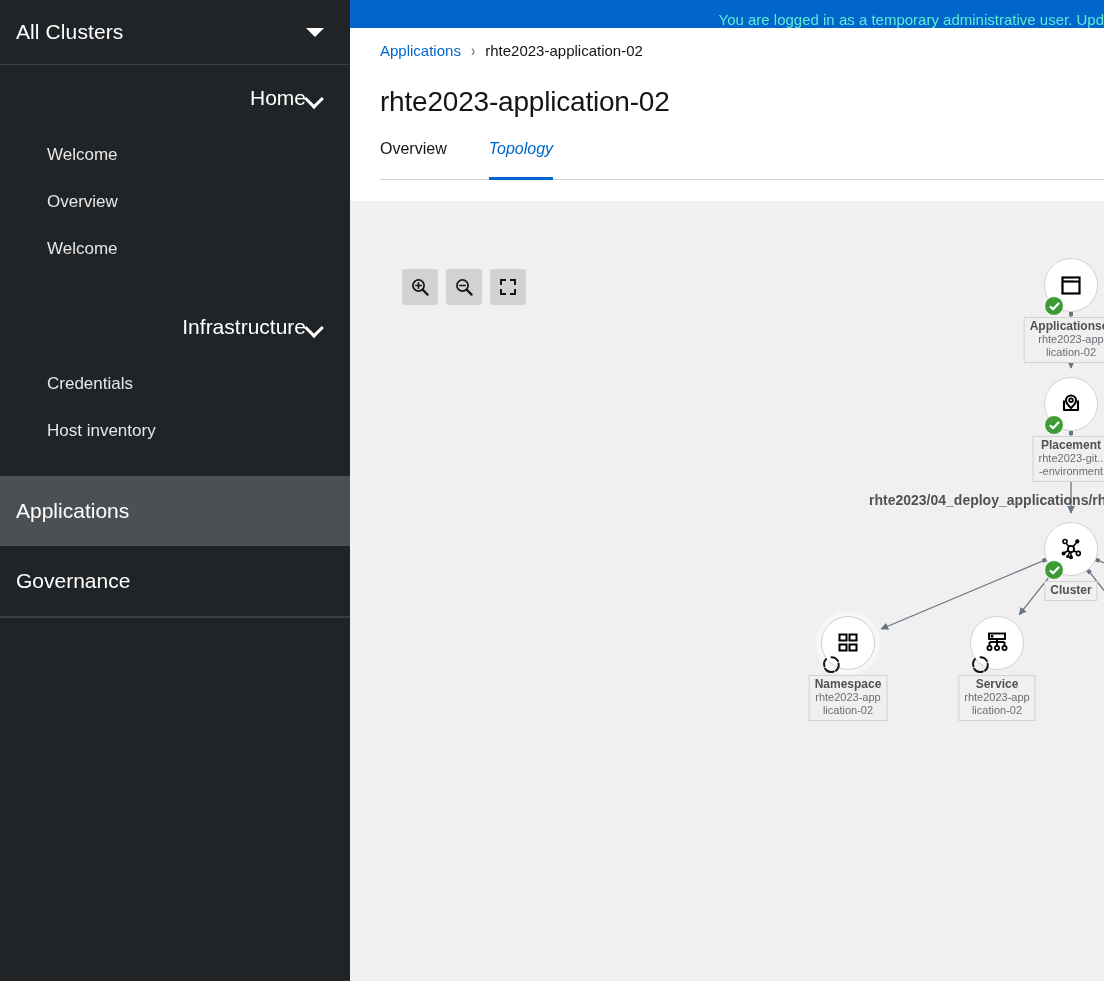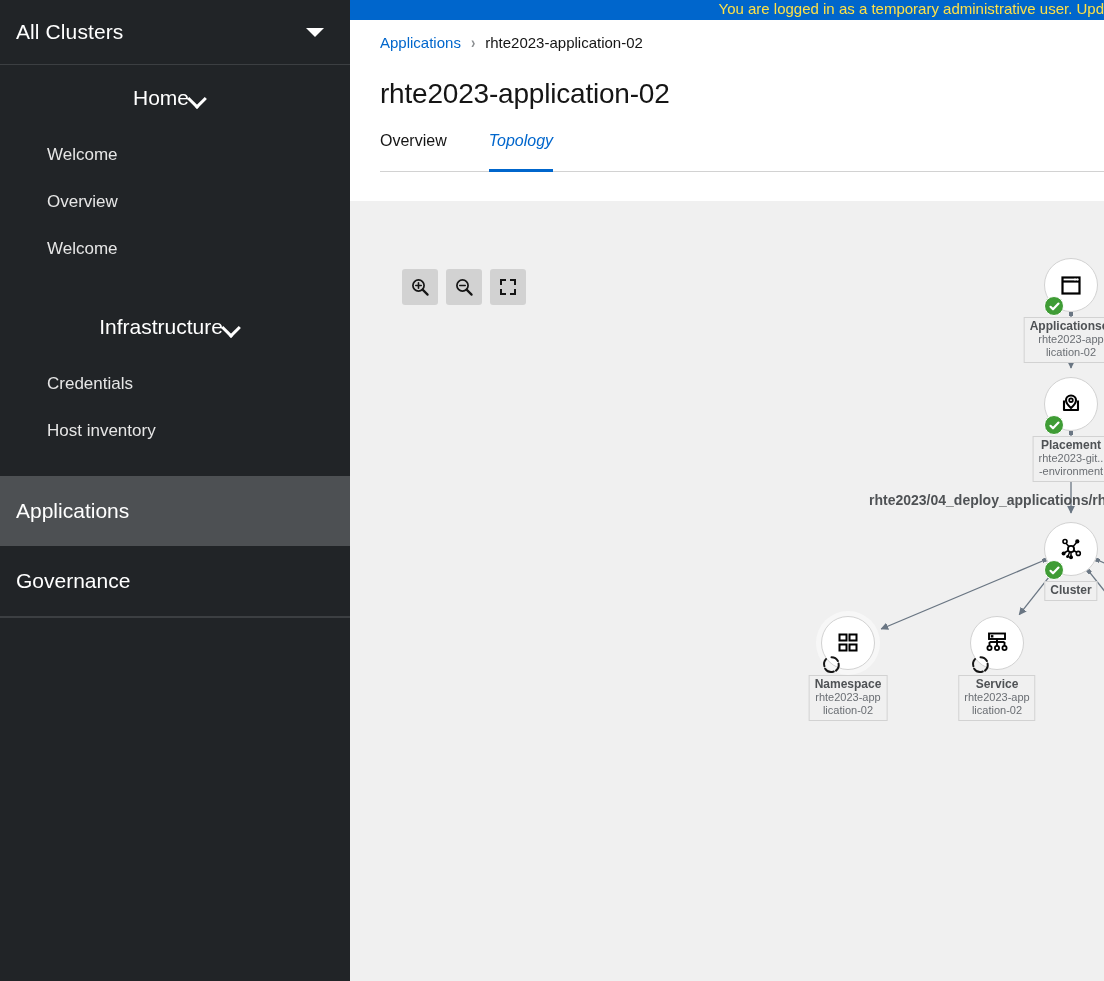--- a/index.html
+++ b/index.html
@@ -29,21 +29,21 @@
   .sb-cluster-label { font-size: 21px; color: #fff; letter-spacing: .1px; }
   .caret-filled {
     width: 0; height: 0;
     border-left: 9px solid transparent;
     border-right: 9px solid transparent;
     border-top: 9px solid #fff;
     margin-right: 10px;
   }
   .sb-group-head {
     height: 66px;
-    display: flex; align-items: center; justify-content: center;
+    display: flex; align-items: center; justify-content: flex-end;
     padding: 0 16px 0 16px;
   }
   .sb-group-title { font-size: 21px; color: #fff; }
   .chev {
     width: 16px; height: 16px; margin-right: 12px; position: relative;
   }
   .chev:before {
     content: ""; position: absolute; left: 1px; top: 2px;
     width: 11px; height: 11px;
     border-right: 3px solid #fff; border-bottom: 3px solid #fff;
@@ -66,22 +66,22 @@
   .sb-top.active { background: #4d5053; }
   .sb-divider { height: 1px; background: #3c3f42; }
   .sb-spacer-sm { height: 22px; }
 
   
   .main {
     flex: 1 1 auto; height: 981px; position: relative;
     background: #fff; overflow: hidden;
   }
   .banner {
-    height: 20px; background: #0066cc; color: #fde047;
-    display: flex; align-items: flex-start; justify-content: flex-end;
+    height: 28px; background: #0066cc; color: #5eead4;
+    display: flex; align-items: flex-end; justify-content: flex-end;
     font-size: 15px; white-space: nowrap; overflow: hidden;
     padding-right: 0;
   }
   .banner-text { padding-left: 12px; }
   .header-area { background: #fff; padding: 0 0 0 30px; }
   .breadcrumb {
     height: 44px; display: flex; align-items: center;
     font-size: 15px; gap: 10px;
   }
   .bc-link { color: #0066cc; cursor: pointer; }

